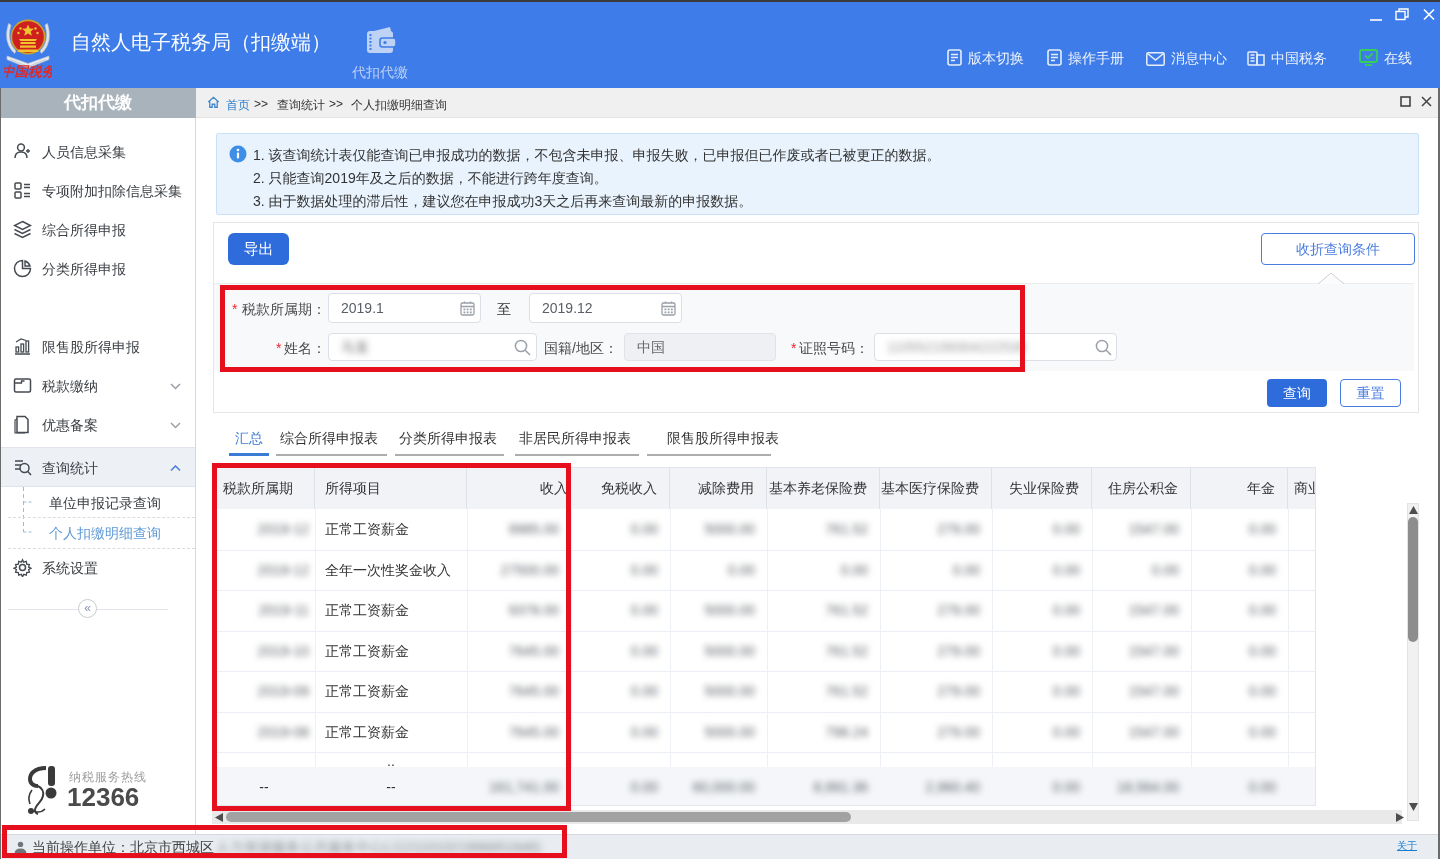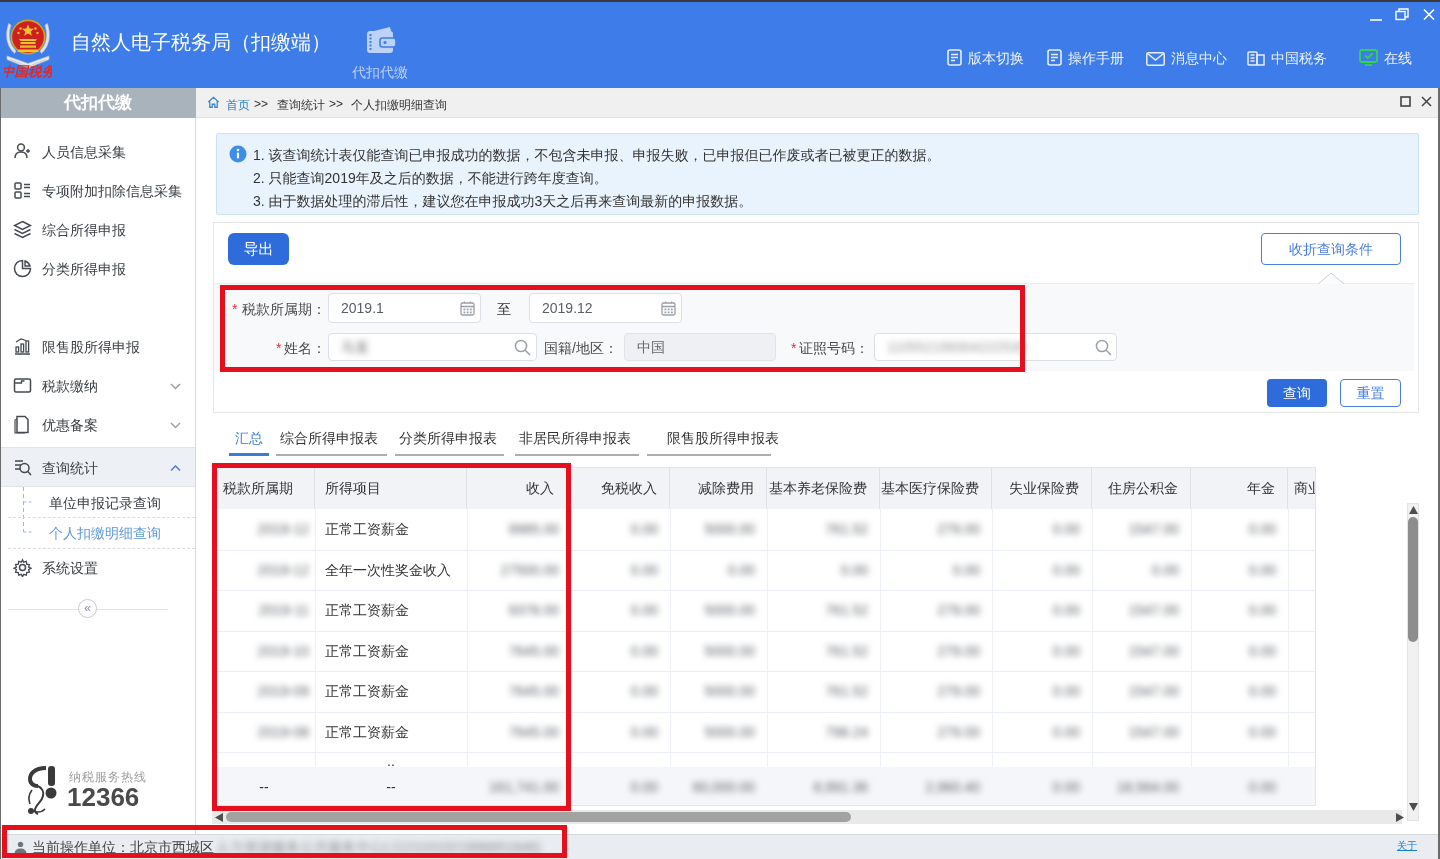--- a/index.html
+++ b/index.html
@@ -23,21 +23,21 @@
 .mi svg { position:absolute; left:13px; top:10px; }
 .mi svg.chev { position:absolute; left:auto; right:14px; top:17px; }
 #qstj { background:#edf0f5; border-top:1px solid #e0e4ea; border-bottom:1px solid #e0e4ea; }
 .smi { position:absolute; left:0; width:195px; height:30px; font-size:14px; }
 .smi .txt { position:absolute; left:49px; top:8px; color:#3c4045; }
 
 #main { left:196px; top:118px; width:1244px; height:716px; background:#fff; }
 #infobox { position:absolute; left:20px; top:15px; width:1203px; height:82px; background:#e9f3fd; border:1px solid #cbe1f8; border-radius:2px; }
 #infobox .ln { position:absolute; left:36px; font-size:14px; color:#333; }
 #btnExport { position:absolute; left:32px; top:115px; width:61px; height:32px; background:#2f6cdb; border-radius:6px; color:#fff; font-size:15px; text-align:center; line-height:32px; }
-#btnFold { position:absolute; left:1065px; top:115px; width:140px; height:32px; background:#fff; border:1px solid #4a7de0; border-radius:4px; color:#4a7de0; font-size:14px; text-align:center; line-height:30px; }
+#btnFold { position:absolute; left:1065px; top:115px; width:154px; height:32px; background:#fff; border:1px solid #4a7de0; border-radius:4px; color:#4a7de0; font-size:14px; text-align:center; line-height:30px; }
 #qpanel { position:absolute; left:17px; top:104px; width:1206px; height:191px; border:1px solid #e6e6e6; }
 #formsec { position:absolute; left:18px; top:165px; width:1200px; height:88px; background:#f8f9fb; border-top:1px solid #ececec; }
 .flabel { position:absolute; font-size:14px; color:#4a4a4a; }
 .red { color:#f5222d; }
 .finput { position:absolute; height:30px; background:#fff; border:1px solid #dcdfe6; border-radius:4px; font-size:14px; color:#5a5e66; line-height:28px; padding-left:12px; }
 #btnQuery { position:absolute; left:1071px; top:261px; width:60px; height:28px; background:#2f6cdb; border-radius:4px; color:#fff; font-size:14px; text-align:center; line-height:28px; }
 #btnReset { position:absolute; left:1144px; top:261px; width:61px; height:28px; background:#fff; border:1px solid #4a7de0; border-radius:4px; color:#4a7de0; font-size:14px; text-align:center; line-height:26px; }
 
 .tab { position:absolute; top:312px; font-size:14px; color:#333; }
 .tabline { position:absolute; top:336px; height:2px; background:#adadad; }
@@ -340,21 +340,21 @@
   <div class="tabline" style="left:80px; width:111px;"></div>
   <span class="tab" style="left:203px;">分类所得申报表</span>
   <div class="tabline" style="left:199px; width:109px;"></div>
   <span class="tab" style="left:323px;">非居民所得申报表</span>
   <div class="tabline" style="left:319px; width:124px;"></div>
   <span class="tab" style="left:455px;padding-left:16px;">限售股所得申报表</span>
   <div class="tabline" style="left:451px; width:124px;"></div>
   <div id="tbl">
 <div class="th" style="left:0px; width:102px; padding-left:10px; text-align:left;">税款所属期</div>
 <div class="th" style="left:102px; width:152px; padding-left:10px; text-align:left;">所得项目</div>
-<div class="th" style="left:254px; width:104px; padding-right:16px; text-align:right;">收入</div>
+<div class="th" style="left:254px; width:104px; padding-right:2px; text-align:right;">收入</div>
 <div class="th" style="left:358px; width:99px; padding-right:12px; text-align:right;">免税收入</div>
 <div class="th" style="left:457px; width:97px; padding-right:12px; text-align:right;">减除费用</div>
 <div class="th" style="left:554px; width:113px; padding-right:12px; text-align:right;">基本养老保险费</div>
 <div class="th" style="left:667px; width:112px; padding-right:12px; text-align:right;">基本医疗保险费</div>
 <div class="th" style="left:779px; width:100px; padding-right:12px; text-align:right;">失业保险费</div>
 <div class="th" style="left:879px; width:99px; padding-right:12px; text-align:right;">住房公积金</div>
 <div class="th" style="left:978px; width:97px; padding-right:12px; text-align:right;">年金</div>
 <div class="th" style="left:1075px; width:103px; padding-right:12px; text-align:right;">商业健康保险</div>
 <div class="th" style="left:1178px; width:12px; padding-right:12px; text-align:right;">税</div>
 <div class="colline" style="left:102px; height:298px;"></div>

